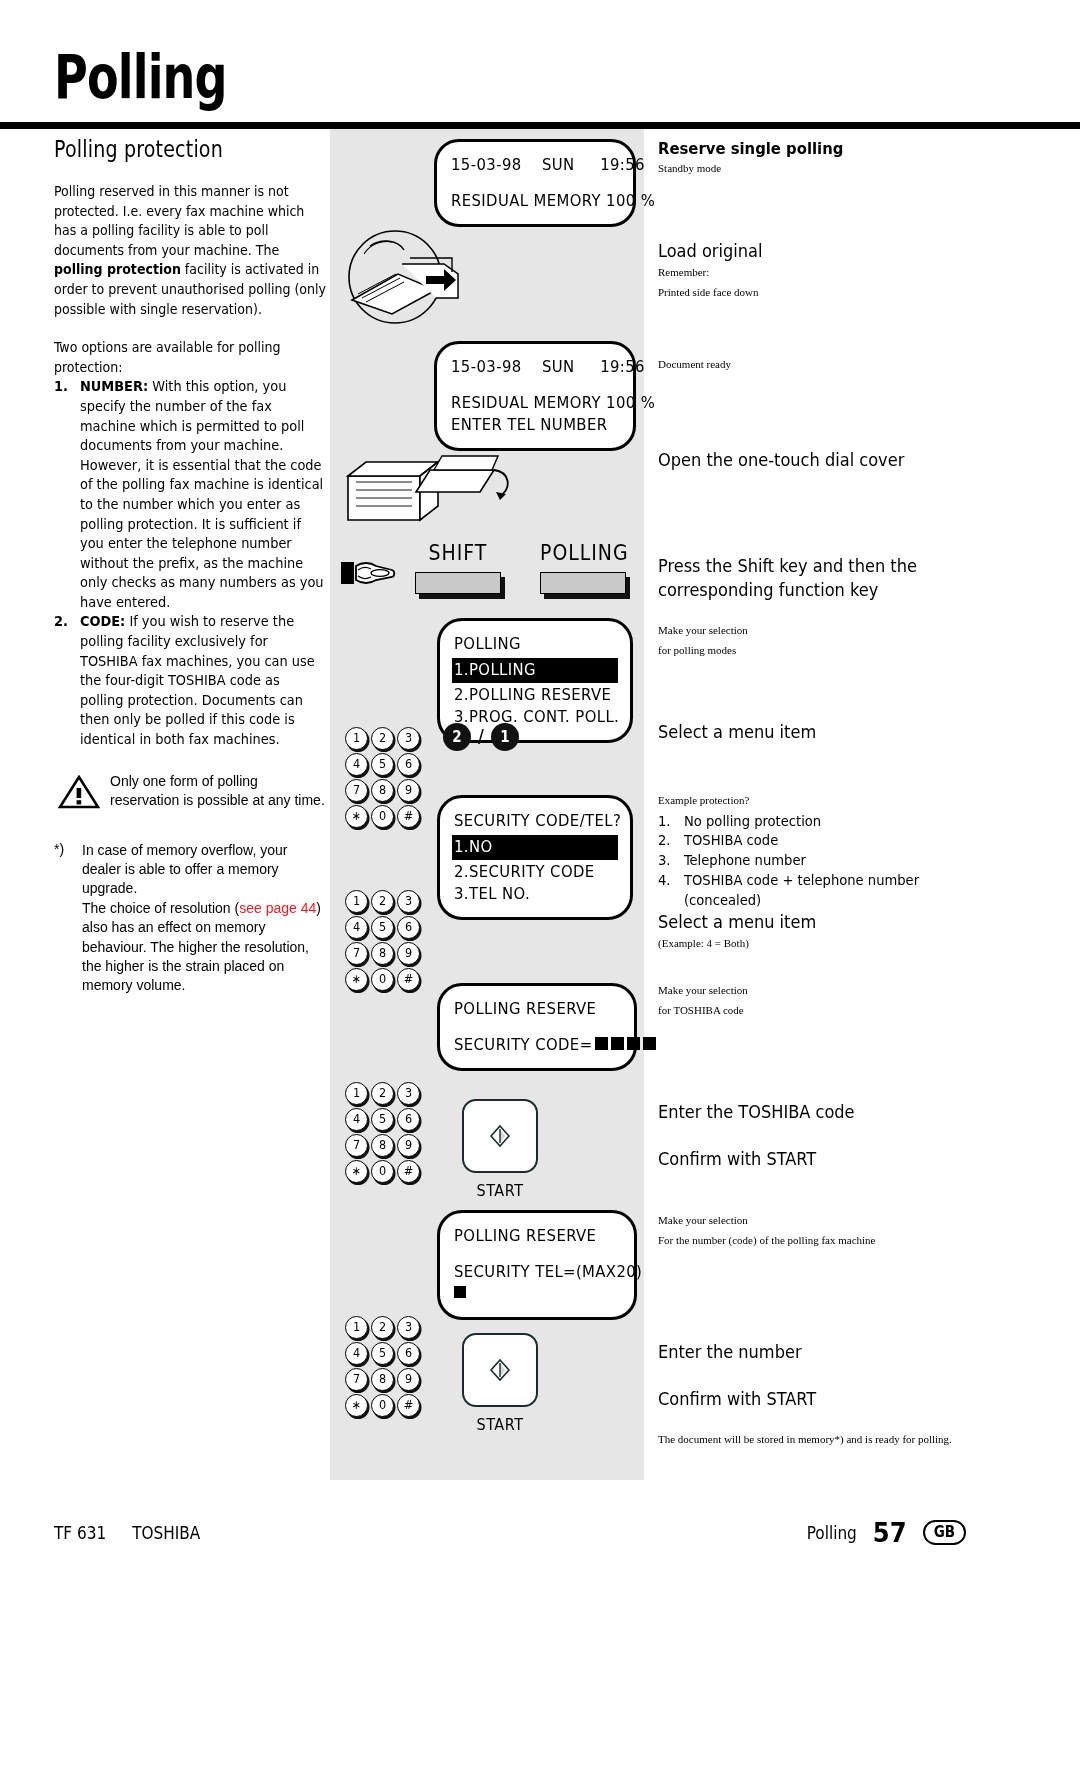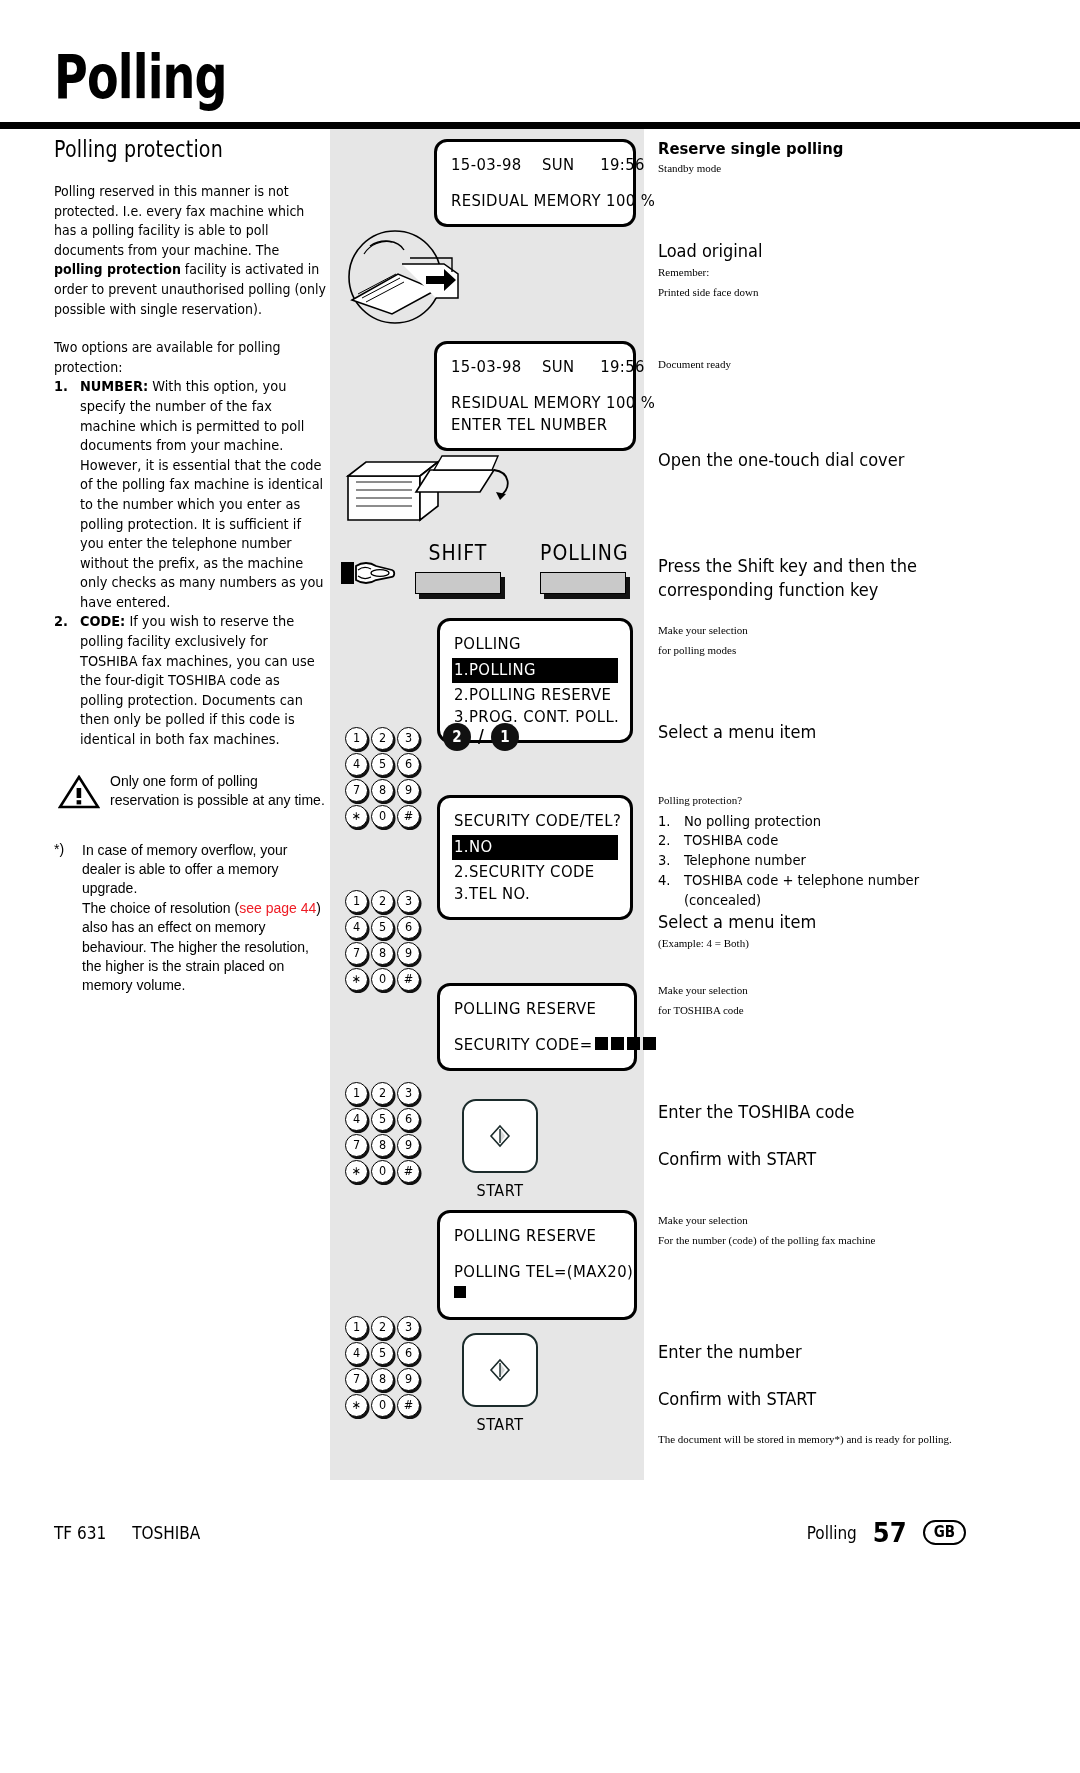--- a/index.html
+++ b/index.html
@@ -66,21 +66,21 @@
   .footnote { display: flex; margin-top: 28px; }
   .footnote .star { flex: 0 0 28px; font-size: 14px; font-family:"Liberation Sans",sans-serif; }
   .footnote .ftxt { flex: 1; font-size: 14px; line-height: 19.4px;
     font-family: Liberation Sans, sans-serif; }
 
   
   .lcd {
     position: absolute;
     background: #ffffff;
     border: 3px solid #000;
-    border-radius: 13px;
+    border-radius: 25px;
     padding: 12px 14px;
     font-family: "DejaVu Sans Condensed", "Liberation Sans Narrow", "Liberation Sans", sans-serif;
     font-size: 16.5px;
     letter-spacing: 0.4px;
     line-height: 22px;
   }
   .lcd .row { white-space: pre; }
   .lcd .row.spaced { margin-top: 14px; }
   .lcd .hl {
     background: #000; color: #fff; display: block;
@@ -376,21 +376,21 @@
         <path d="M13 3 L22 13 L13 23 L4 13 Z" fill="none" stroke="#1b2b2b" stroke-width="1.6"></path>
         <path d="M13 6 L13 20" stroke="#1b2b2b" stroke-width="1.4"></path>
         <path d="M13 6 L18 13 L13 20 Z" fill="#1b2b2b" opacity="0.18"></path>
       </svg>
     </div>
     <div class="lbl">START</div>
   </div>
 
   <div class="lcd" style="left:437px; top:1210px; width:200px;">
     <div class="row">POLLING RESERVE</div>
-    <div class="row spaced">POLLING TEL=(MAX20)</div>
+    <div class="row spaced">SECURITY TEL=(MAX20)</div>
     <div class="row"><span class="blk"></span></div>
   </div>
 
   <div class="keypad" style="left:345px; top:1316px;">
     <div class="krow">
         <div class="key">1</div>
         <div class="key">2</div>
         <div class="key">3</div>
       </div>
     <div class="krow">
@@ -447,21 +447,21 @@
   <div class="r-block" style="top:621px; left:658px;">
     <div class="r-sub" style="white-space:pre-line;">Make your selection
 for polling modes</div>
   </div>
 
   <div class="r-block" style="top:720px; left:658px;">
     <div class="r-head-lg">Select a menu item</div>
   </div>
 
   <div class="r-block" style="top:791px; left:658px;">
-    <div class="r-sub">Polling protection?</div>
+    <div class="r-sub">Example protection?</div>
     <div class="r-list">
       <div class="li">
           <div class="n">1.</div>
           <div class="t">No polling protection</div>
         </div>
       <div class="li">
           <div class="n">2.</div>
           <div class="t">TOSHIBA code</div>
         </div>
       <div class="li">

